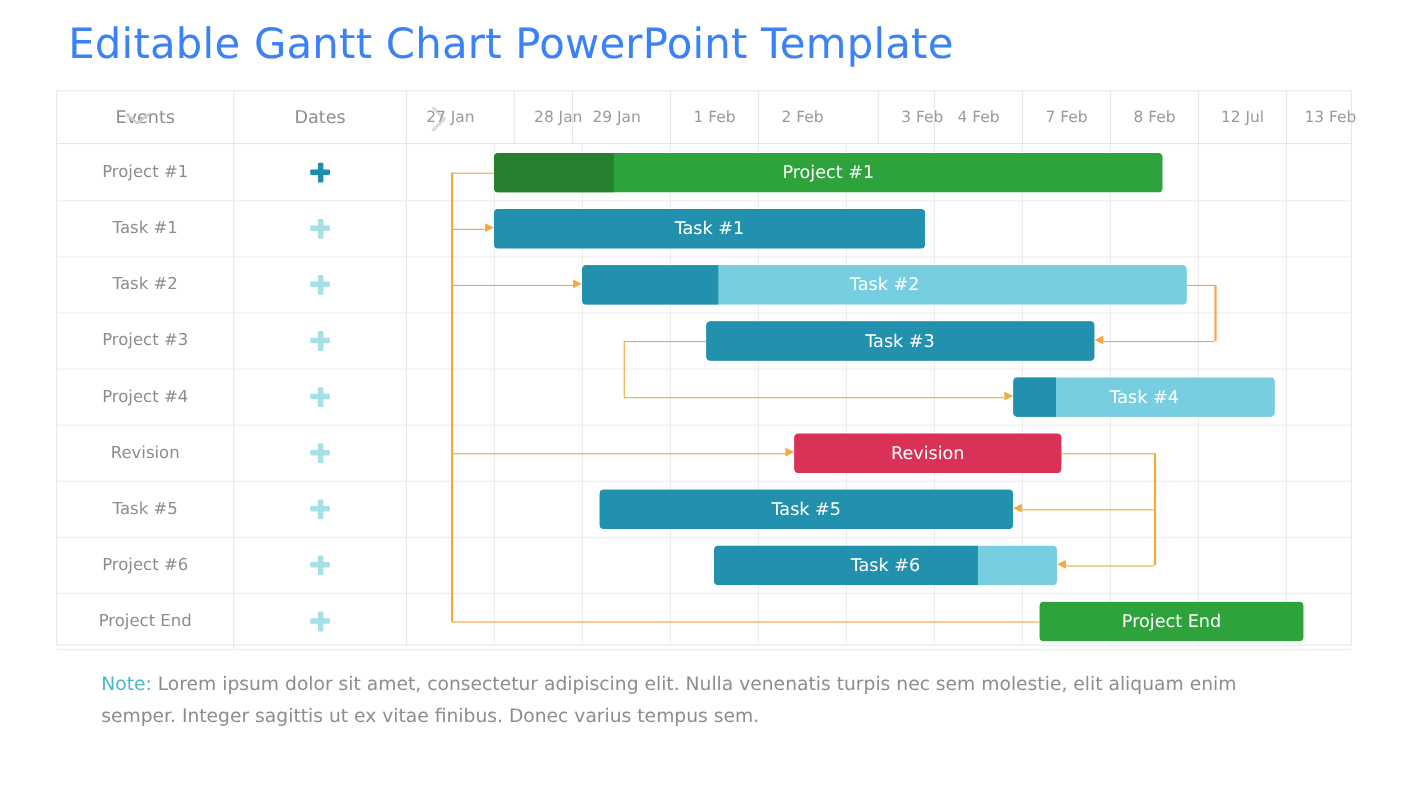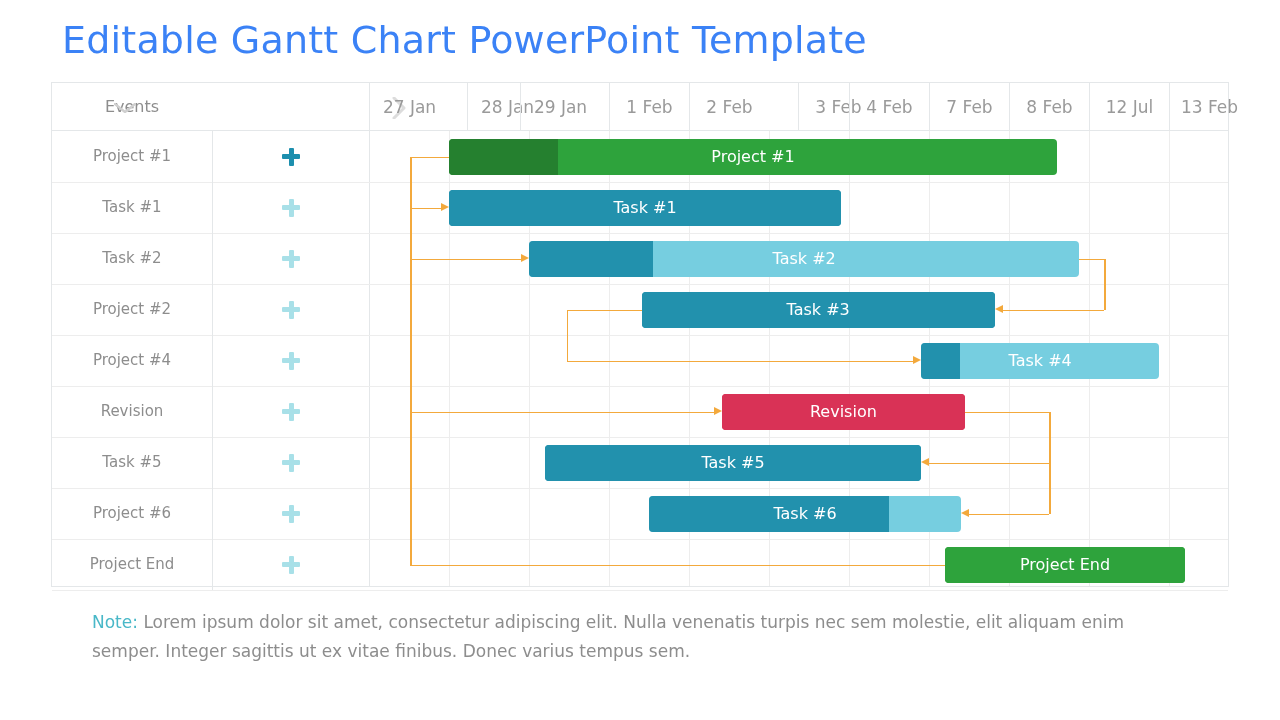--- a/index.html
+++ b/index.html
@@ -18,21 +18,21 @@
     border:1px solid #e4e7e9;border-top:1px solid #e4e7e9;
     box-sizing:border-box;background:#fff;
   }
   
   #header-row{
     position:absolute;left:0;top:0;height:48px;width:100%;
     border-bottom:1px solid #e4e7e9;box-sizing:border-box;
   }
   .hcell{
     position:absolute;top:0;height:48px;line-height:48px;
-    font-size:17px;color:#9a9a9a;text-align:center;
+    font-size:14px;color:#9a9a9a;text-align:center;
     box-sizing:border-box;
   }
   .hcell.datecol{border-left:1px solid #e4e7e9;width:80px;}
   #h-events{left:0;width:160px;text-align:center;font-size:16px;color:#8d8d8d;}
   #h-dates{left:160px;width:157px;text-align:center;font-size:16px;color:#8d8d8d;
            border-left:1px solid #e4e7e9;}
   #chevron-down{
     position:absolute;left:62px;top:20px;width:22px;height:10px;
   }
   #chevron-right{
@@ -91,20 +91,21 @@
 </style>
 </head>
 <body>
 
 <div id="page-title">Editable Gantt Chart PowerPoint Template</div>
 
 <div id="gantt">
 
   <div id="header-row">
     <div id="h-events" class="hcell">Events</div>
+    <div id="h-dates" class="hcell">Dates</div>
     <svg id="chevron-down" viewBox="0 0 22 10">
         <path d="M1 1 L11 9 L21 1" fill="none" stroke="#cfcfcf" stroke-width="2.4" stroke-linecap="round" stroke-linejoin="round"></path>
       </svg>
     <svg id="chevron-right" viewBox="0 0 14 22">
         <path d="M2 1 L12 11 L2 21" fill="none" stroke="#dcdcdc" stroke-width="3" stroke-linecap="round" stroke-linejoin="round"></path>
       </svg>
   </div>
 
   <div id="col-divider"></div>
 
@@ -157,21 +158,21 @@
           <i class="v"></i>
         </span>
       </div>
       <div class="row-label" style="top: 150px;">Task #2</div>
       <div class="row-plus" style="top: 150px;">
         <span class="plus-glyph">
           <i class="h"></i>
           <i class="v"></i>
         </span>
       </div>
-      <div class="row-label" style="top: 201px;">Project #2</div>
+      <div class="row-label" style="top: 201px;">Project #3</div>
       <div class="row-plus" style="top: 201px;">
         <span class="plus-glyph">
           <i class="h"></i>
           <i class="v"></i>
         </span>
       </div>
       <div class="row-label" style="top: 252px;">Project #4</div>
       <div class="row-plus" style="top: 252px;">
         <span class="plus-glyph">
           <i class="h"></i>

